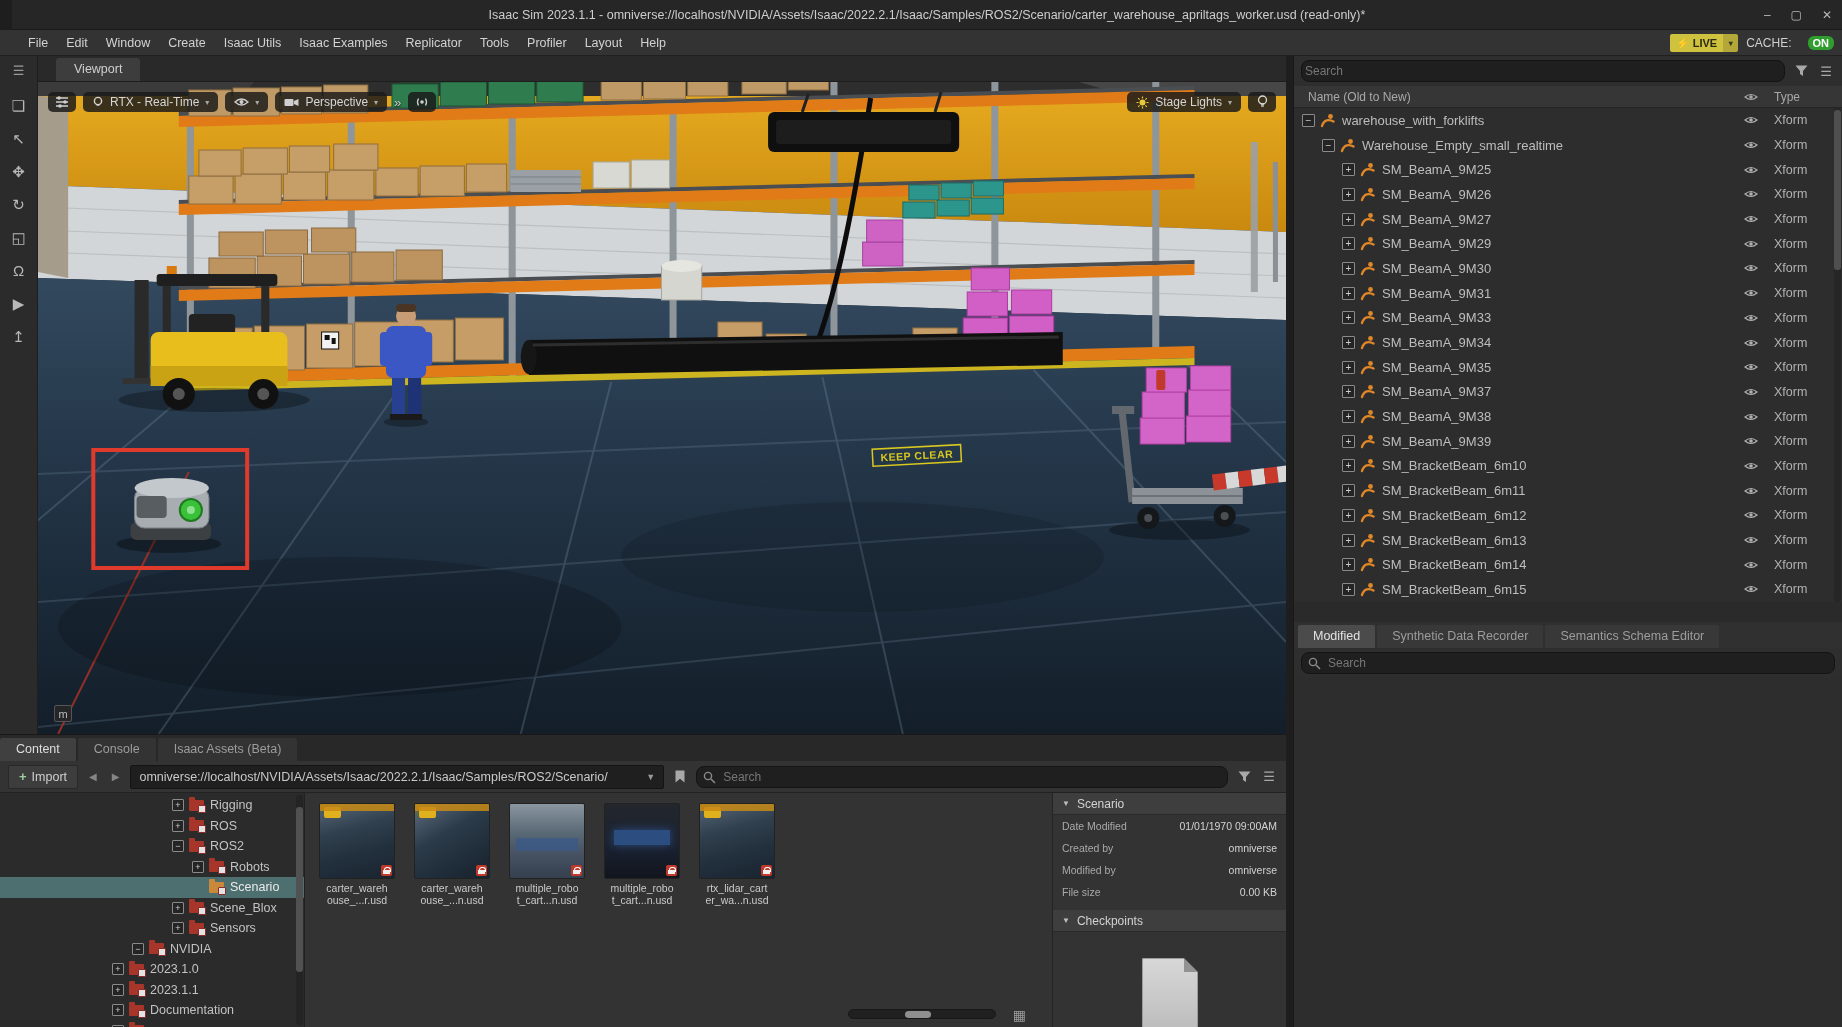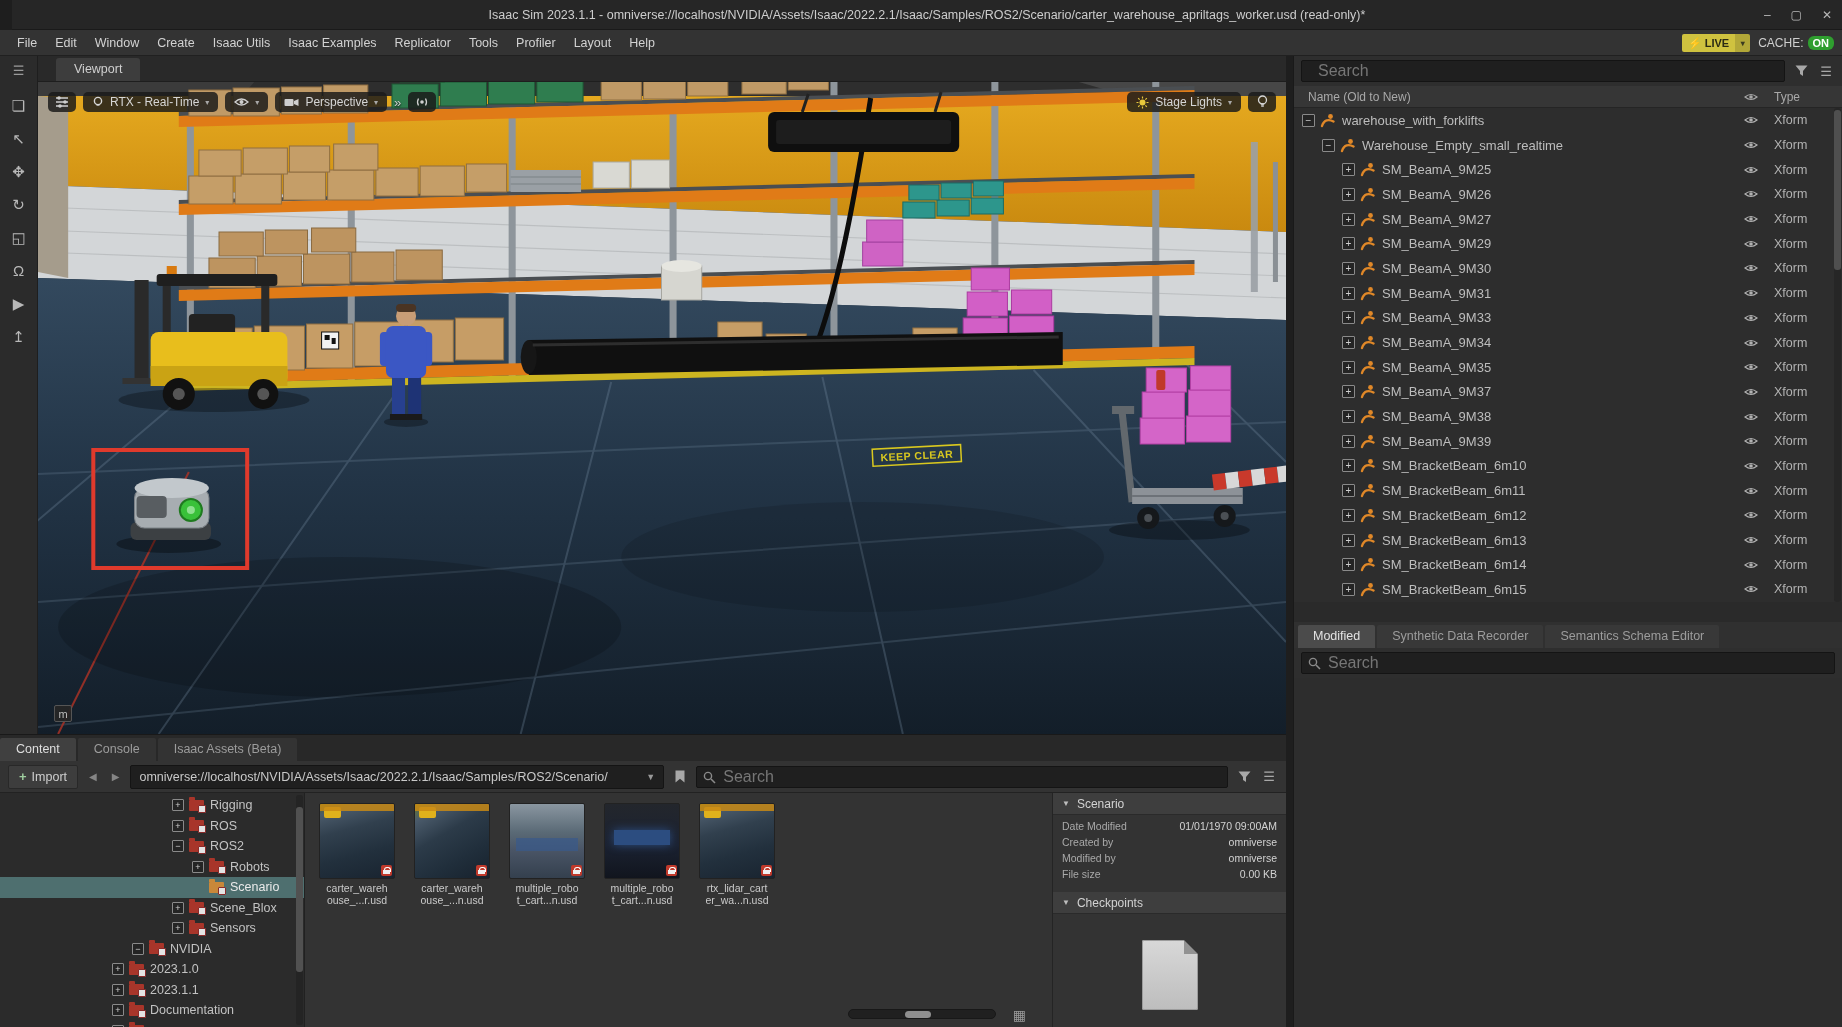--- a/index.html
+++ b/index.html
@@ -8,27 +8,27 @@
   input { outline:none; }
   input::placeholder { color:#767676; }
 
   
   .titlebar { position:absolute; top:0; left:12px; right:0; height:30px; background:#262626; border-bottom:1px solid #1a1a1a; display:flex; align-items:center; justify-content:center; }
   .title-text { font-size:12.5px; color:#cdcdcd; }
   .win-controls { position:absolute; right:10px; top:0; height:100%; display:flex; gap:20px; align-items:center; color:#b8b8b8; font-size:12px; }
   .win-controls span { cursor:default; }
 
   
-  .menubar { position:absolute; top:30px; left:0; right:0; height:26px; background:#333; border-bottom:1px solid #202020; display:flex; align-items:center; padding-left:8px; }
+  .menubar { position:absolute; top:30px; left:0; right:0; height:26px; background:#333; border-bottom:1px solid #202020; display:flex; align-items:center; padding-left:19px; }
   .menu-item { padding:0 9px; font-size:12.5px; color:#d2d2d2; height:100%; display:flex; align-items:center; }
   .menubar-right { margin-left:auto; display:flex; align-items:center; gap:8px; padding-right:8px; }
   .live-pill { display:flex; height:18px; border-radius:2px; overflow:hidden; font-size:11px; font-weight:bold; color:#2a2a14; }
   .live-main { background:#cfc23f; display:flex; align-items:center; gap:3px; padding:0 6px; }
   .live-caret { background:#b2a738; width:15px; display:flex; align-items:center; justify-content:center; font-size:8px; color:#3a3a20; }
-  .cache { font-size:12px; color:#cfcfcf; display:flex; gap:4px; align-items:center; }
+  .cache { font-size:12px; color:#cfcfcf; display:flex; gap:16px; align-items:center; }
   .cache-on { background:#2f9e2f; color:#fff; font-size:11px; font-weight:bold; padding:1px 5px; border-radius:6px; }
 
   
   .left-toolbar { position:absolute; left:0; top:56px; width:38px; height:678px; background:#2b2b2b; border-right:1px solid #1e1e1e; display:flex; flex-direction:column; align-items:center; padding-top:3px; gap:4px; }
   .dock-btn { width:28px; height:22px; display:flex; align-items:center; justify-content:center; color:#9a9a9a; font-size:13px; margin-bottom:6px; }
   .tool-btn { width:30px; height:29px; display:flex; align-items:center; justify-content:center; color:#b8b8b8; font-size:15px; border-radius:3px; }
 
   
   .viewport-panel { position:absolute; left:38px; top:56px; width:1248px; height:678px; display:flex; flex-direction:column; background:#333; }
   .vp-tabbar { height:26px; background:#292929; border-bottom:1px solid #1e1e1e; display:flex; align-items:flex-end; padding-left:6px; }
@@ -43,21 +43,21 @@
   .chevrons { color:#cfcfcf; font-size:13px; text-shadow:0 1px 2px #000; }
   .vp-spacer { flex:1; }
   .m-badge { position:absolute; left:16px; bottom:12px; min-width:18px; height:17px; background:rgba(38,38,38,0.92); border:1px solid #555; color:#bdbdbd; font-size:11px; display:flex; align-items:center; justify-content:center; border-radius:2px; padding:0 3px; }
 
   
   .right-panel { position:absolute; left:1293px; top:56px; width:549px; height:971px; background:#2e2e2e; border-left:1px solid #191919; display:flex; flex-direction:column; }
   .rtabs { height:26px; background:#303030; display:flex; align-items:flex-end; padding-left:4px; gap:2px; }
   .rtab { padding:4px 15px 5px; font-size:12.5px; color:#9c9c9c; background:#383838; border-radius:2px 2px 0 0; }
   .rtab.active { background:#4b4b4b; color:#e2e2e2; }
   .search-row { height:30px; display:flex; align-items:center; gap:7px; padding:0 7px; background:#2e2e2e; }
-  .search-input { flex:1; height:22px; background:#1f1f1f; border:1px solid #141414; color:#ccc; padding:0 16px; font-size:16px; border-radius:2px; }
+  .search-input { flex:1; height:22px; background:#1f1f1f; border:1px solid #141414; color:#ccc; padding:0 3px; font-size:12px; border-radius:8px; }
   .icon-btn { color:#a8a8a8; display:flex; align-items:center; justify-content:center; font-size:13px; width:18px; }
   .tree-header { height:22px; background:#363636; border-bottom:1px solid #252525; display:flex; align-items:center; font-size:12px; color:#a9a9a9; padding-left:14px; }
   .th-name { flex:1; } .th-eye { width:46px; display:flex; justify-content:center; } .th-type { width:68px; }
   .stage-rows { height:494px; overflow:hidden; background:#2d2d2d; position:relative; }
   .srow { height:24.7px; display:flex; align-items:center; font-size:13px; color:#bdbdbd; }
   .expander { width:13px; height:13px; border:1px solid #8a8a8a; background:#242424; color:#cfcfcf; font-size:10px; line-height:11px; text-align:center; border-radius:1px; margin:0 5px 0 8px; flex:none; }
   .xficon { width:18px; flex:none; margin-right:4px; display:flex; align-items:center; }
   .slabel { flex:1; white-space:nowrap; overflow:hidden; }
   .eye-col { width:46px; display:flex; justify-content:center; flex:none; }
   .stype { width:68px; flex:none; font-size:12.5px; color:#b2b2b2; }
@@ -113,21 +113,21 @@
   .lock-badge::before { content:""; position:absolute; left:3px; top:2px; width:5px; height:4px; border:1px solid #fff; border-bottom:none; border-radius:3px 3px 0 0; }
   .lock-badge::after { content:""; position:absolute; left:2px; top:5px; width:7px; height:4px; background:#f0f0f0; }
   .tile-name { margin-top:3px; font-size:10.5px; line-height:1.18; color:#cacaca; text-align:center; width:82px; }
   .thumb-zoom { position:absolute; right:56px; bottom:8px; width:148px; height:10px; background:#202020; border:1px solid #181818; border-radius:5px; }
   .thumb-zoom .knob { position:absolute; left:56px; top:1px; width:26px; height:7px; background:#8f8f8f; border-radius:4px; }
   .grid-toggle { position:absolute; right:26px; bottom:4px; color:#9a9a9a; font-size:14px; }
 
   .cinfo { width:234px; background:#333; border-left:1px solid #242424; display:flex; flex-direction:column; overflow:hidden; }
   .info-section { height:22px; background:#3e3e3e; border-bottom:1px solid #2a2a2a; display:flex; align-items:center; gap:7px; padding:0 9px; font-size:12px; color:#d2d2d2; flex:none; }
   .tri { font-size:8px; color:#bdbdbd; }
-  .info-rows { padding:5px 9px 10px; display:flex; flex-direction:column; gap:2px; }
+  .info-rows { padding:5px 9px 10px; display:flex; flex-direction:column; gap:8px; }
   .irow { display:flex; justify-content:space-between; font-size:10.5px; color:#a9a9a9; height:14px; }
   .irow .ival { color:#d2d2d2; }
   .doc-icon { width:56px; height:70px; background:linear-gradient(#d8d8d8,#bdbdbd); border-radius:2px; position:relative; margin:26px auto 0; box-shadow:inset 0 0 0 1px #9c9c9c; flex:none; }
   .doc-icon::before { content:""; position:absolute; top:0; right:0; width:0; height:0; border-top:14px solid #333; border-left:14px solid #929292; }
 </style>
 </head>
 <body>
 
 <div class="titlebar">
   <div class="title-text">Isaac Sim 2023.1.1 - omniverse://localhost/NVIDIA/Assets/Isaac/2022.2.1/Isaac/Samples/ROS2/Scenario/carter_warehouse_apriltags_worker.usd (read-only)*</div>

